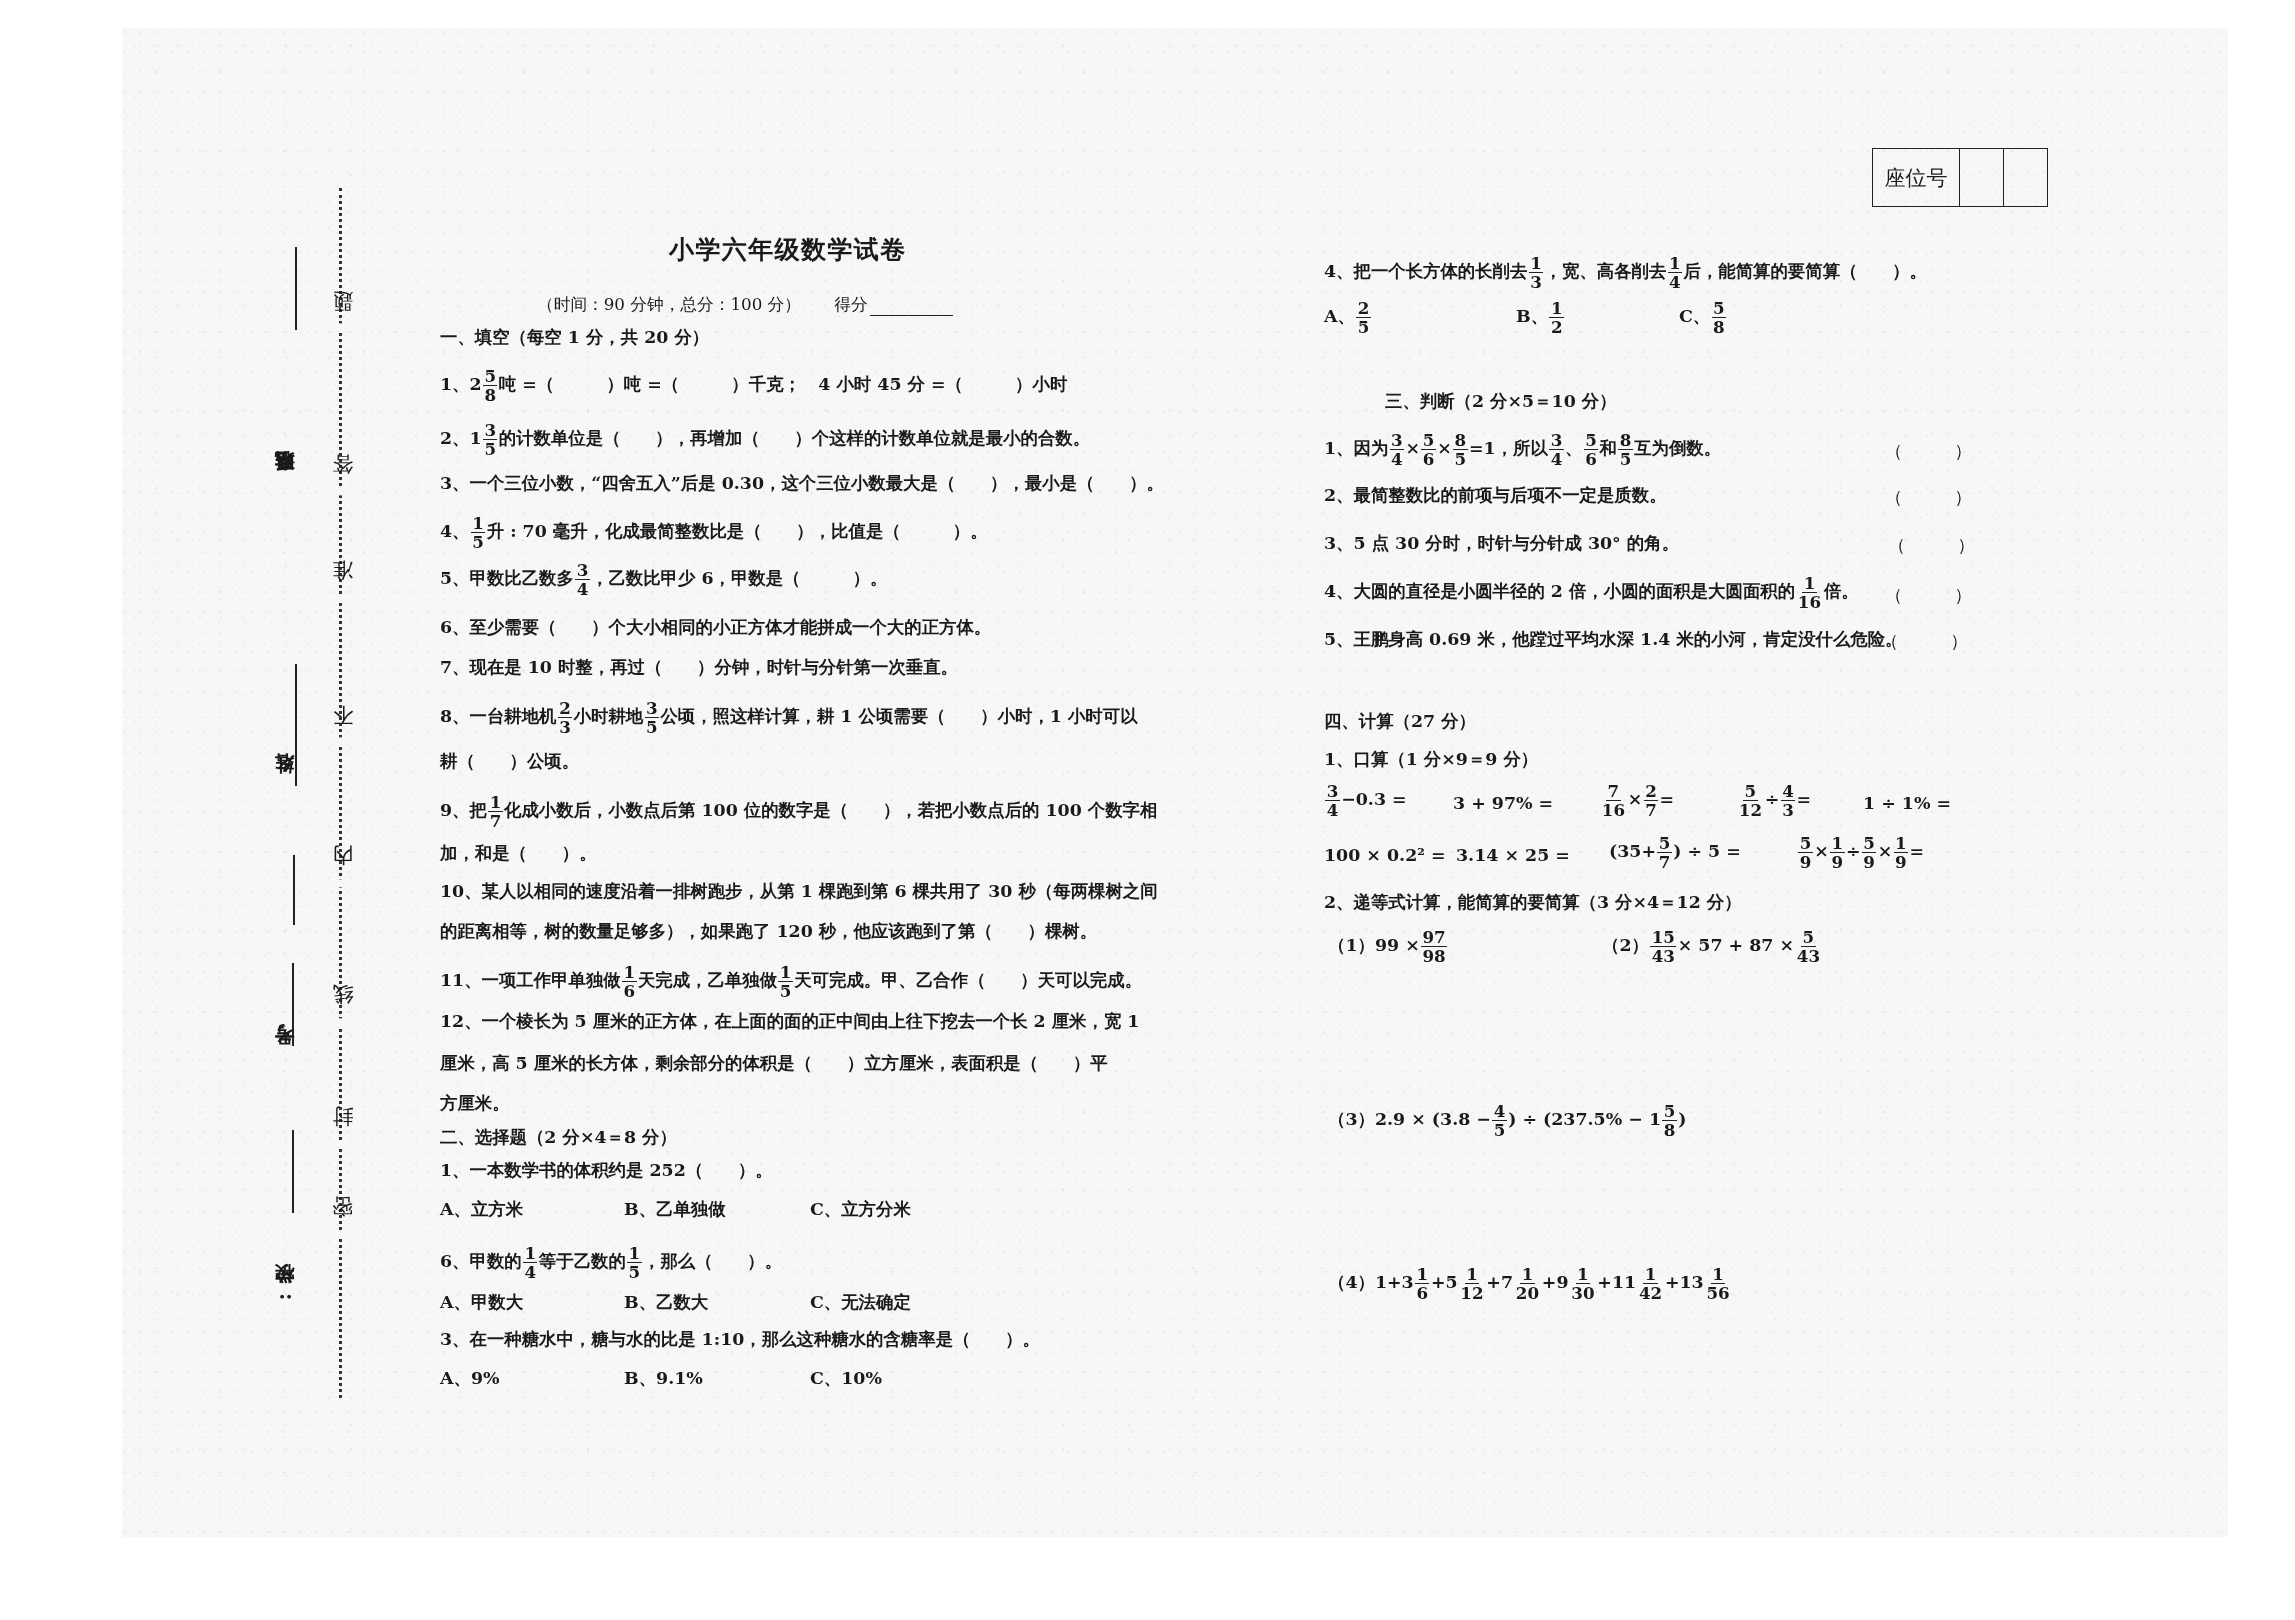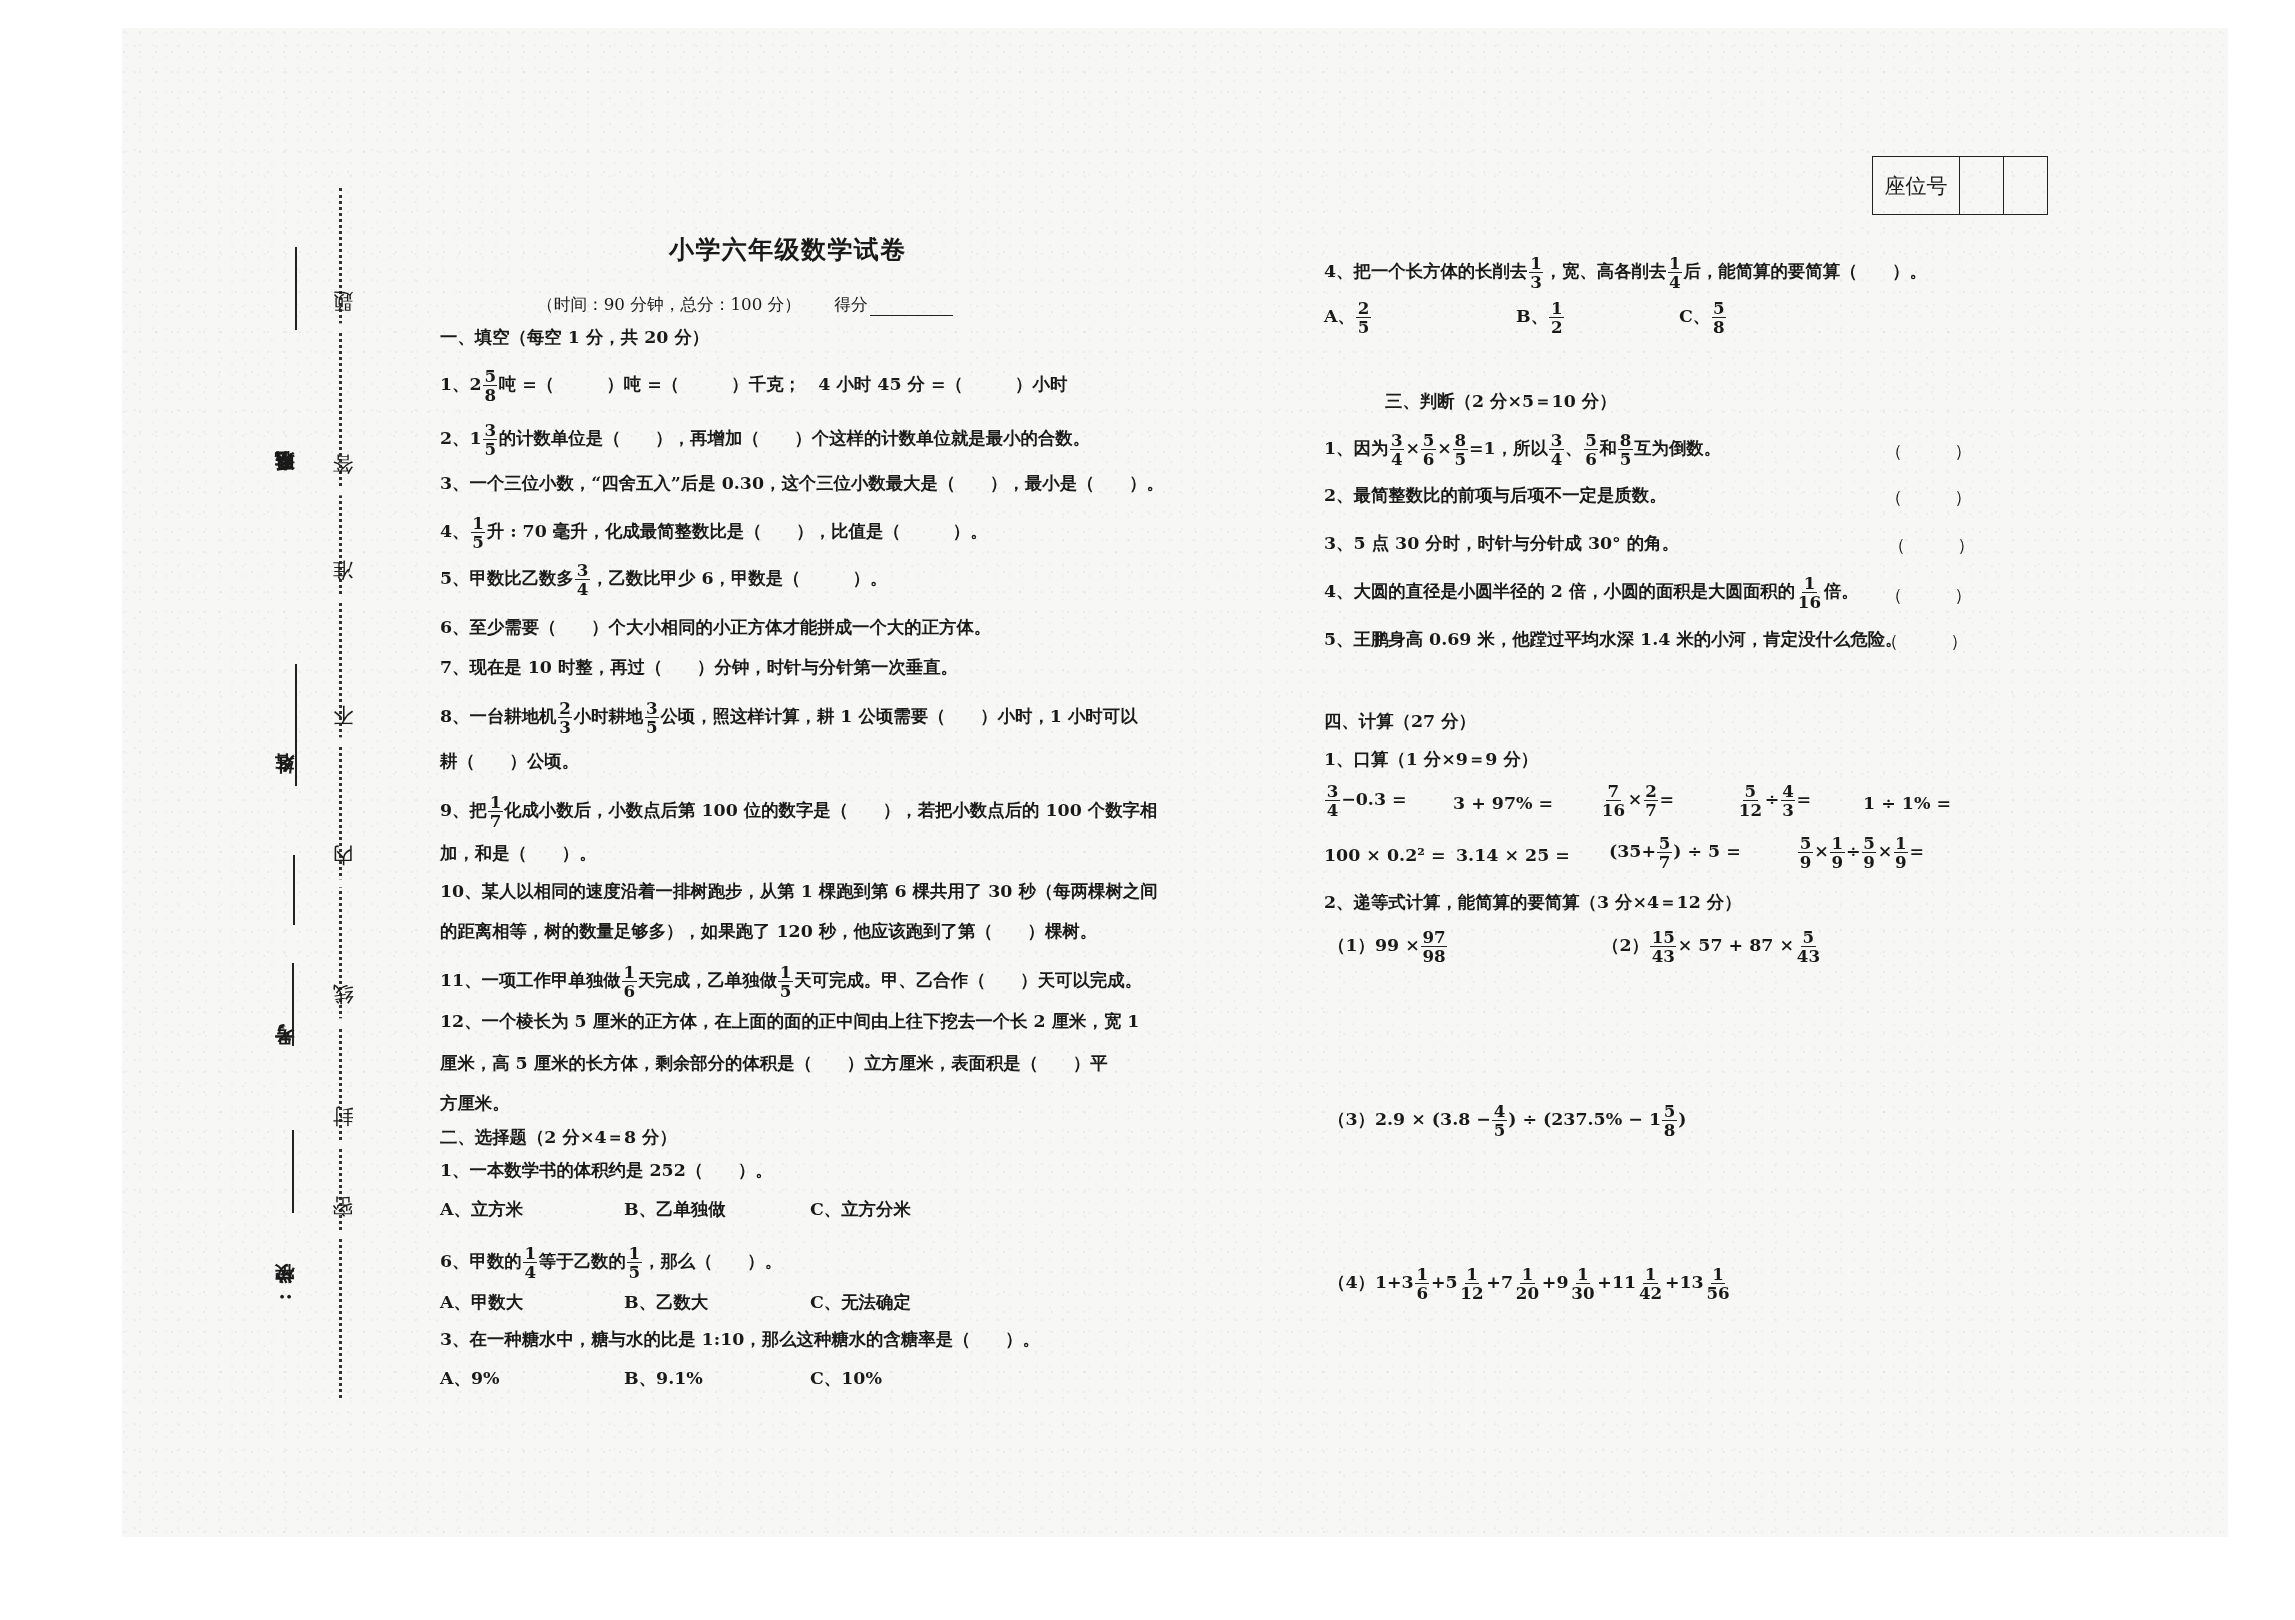--- a/index.html
+++ b/index.html
@@ -26,21 +26,21 @@
   .blank-line { display:inline-block; width:83px; border-bottom:1.4px solid #222; vertical-align:bottom; margin-left:2.8px; }
   .frac { display:inline-flex; flex-direction:column; align-items:center; vertical-align:middle; font-size:16.7px; line-height:18px; margin:0 1.4px; }
   .frac .n { border-bottom:1.4px solid #222; padding:0 1.4px; }
   .frac .d { padding:0 1.4px; }
   
   .dotline { position:absolute; left:339px; top:188px; width:0; height:1210px; border-left:3.5px dotted #333; }
   .vlabel { position:absolute; writing-mode:vertical-rl; transform:rotate(180deg); font-size:19.5px; font-weight:bold; }
   .vline { position:absolute; width:2.1px; background:#222; }
   .seal { position:absolute; font-size:21px; background:#f7f7f5; padding:4.2px 0; left:329px; writing-mode:vertical-rl; transform:rotate(180deg); }
   
-  .seat { position:absolute; left:1872px; top:156px; height:57px; display:flex; border:1.4px solid #222; }
+  .seat { position:absolute; left:1872px; top:148px; height:57px; display:flex; border:1.4px solid #222; }
   .seat .lab { width:86px; border-right:1.4px solid #222; display:flex; align-items:center; justify-content:center; font-size:21px; }
   .seat .cell { width:43px; border-right:1.4px solid #222; }
   .seat .cell:last-child { border-right:none; }
   .jparen { position:absolute; font-size:17.4px; }
 </style>
 </head>
 <body>
 
 <div class="paper"></div>
 

